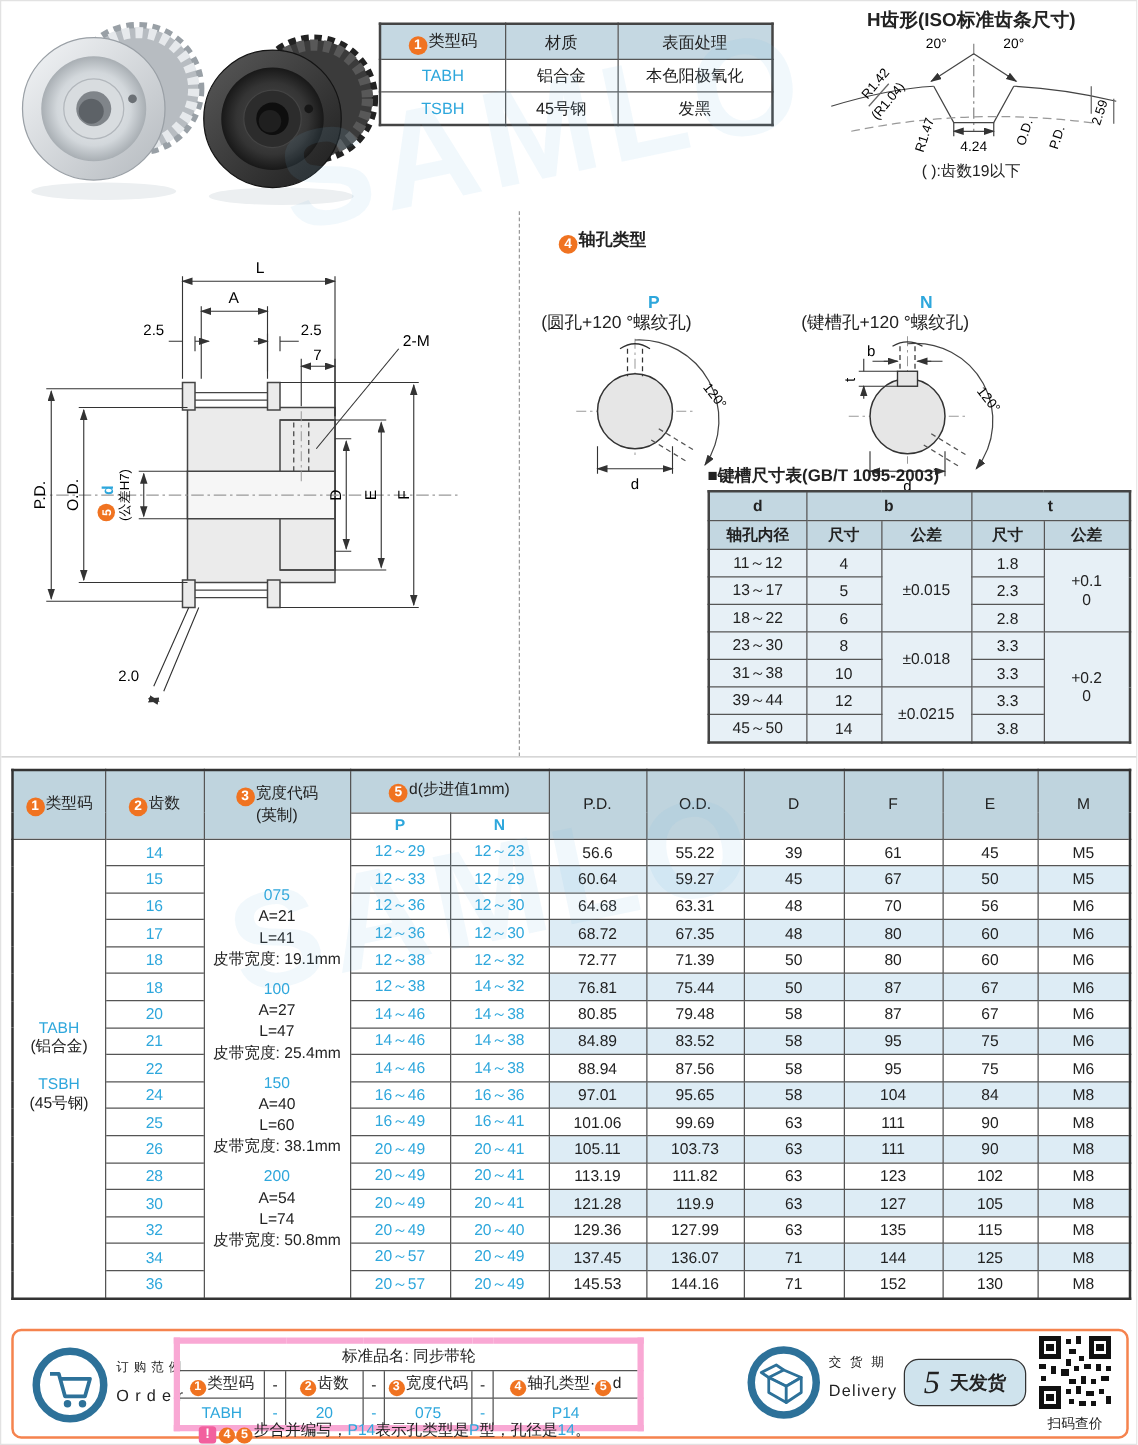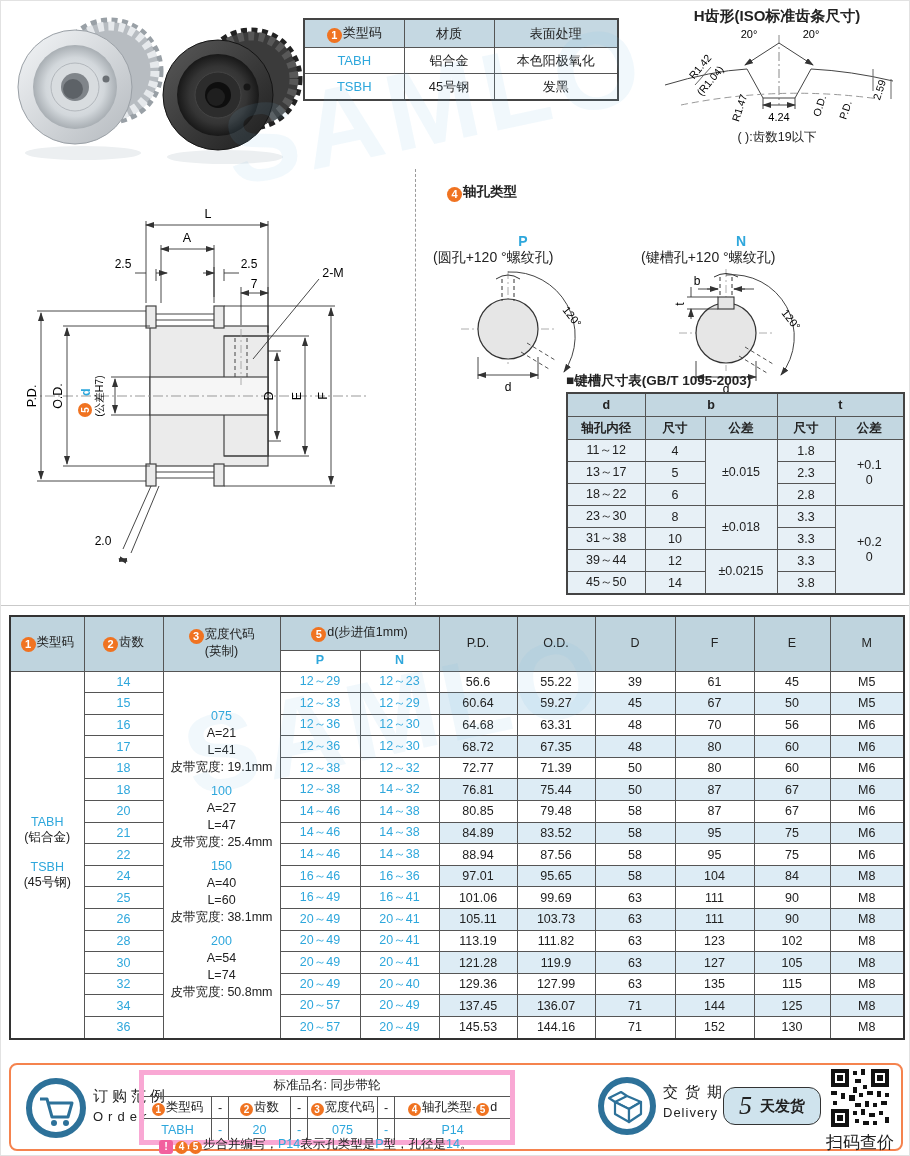--- a/index.html
+++ b/index.html
@@ -32,30 +32,30 @@
   #main-table tr.tint td.num{background:#ddecf5;}
   #main-table td.type-cell,#main-table td.width-cell{vertical-align:middle;background:#fff;}
   .tcode{color:#2ea7dc;margin-top:10px;}
   .tdesc{margin-bottom:14px;}
   .wgroup{margin:7px 0;line-height:17px;}
   .wgroup .code{color:#2ea7dc;}
   
   #notes{font-size:13px;display:flex;gap:26px;align-items:center;}
   
   #footer-box{width:894px;height:88px;border:2px solid #f5834e;border-radius:8px;box-sizing:border-box;background:#fff;}
-  .sec-label-cn{font-size:15px;letter-spacing:4px;color:#222;}
+  .sec-label-cn{font-size:10px;letter-spacing:4px;color:#222;}
   .sec-label-en{font-size:13px;letter-spacing:5px;color:#222;}
   #order-table{font-size:12.5px;border:5px solid #f9a8d4;table-layout:fixed;width:371px;}
   #order-table td{border:1px solid #555;text-align:center;height:21px;padding:0;}
   #order-note{font-size:12.5px;}
   #delivery-badge{width:96px;height:36px;border:1.5px solid #333;border-radius:12px;background:#cfe3ed;
                   display:flex;align-items:center;justify-content:center;gap:8px;}
   #delivery-badge .days{font-style:italic;font-size:26px;font-family:"Liberation Serif","DejaVu Serif",serif;}
   #delivery-badge .unit{font-size:15px;font-weight:bold;}
-  .qr-label{font-size:17px;text-align:center;}
+  .qr-label{font-size:11px;text-align:center;}
   
   .diagram-title{font-size:15px;font-weight:bold;text-align:center;}
   .tooth-note{font-size:12.5px;text-align:center;line-height:17px;}
   .shaft-label{font-size:14px;font-weight:bold;color:#2ea7dc;text-align:center;}
   .shaft-desc{font-size:14px;text-align:left;}
   .sec-title{font-size:13.5px;font-weight:bold;}
   svg text{font-family:"Liberation Sans","DejaVu Sans",sans-serif;}
   .wm{position:absolute;font-size:110px;font-weight:bold;color:rgba(120,190,230,0.10);letter-spacing:6px;
       transform:rotate(-12deg);pointer-events:none;z-index:5;}
   .divider-v{border-left:1.5px dashed #9a9a9a;}

